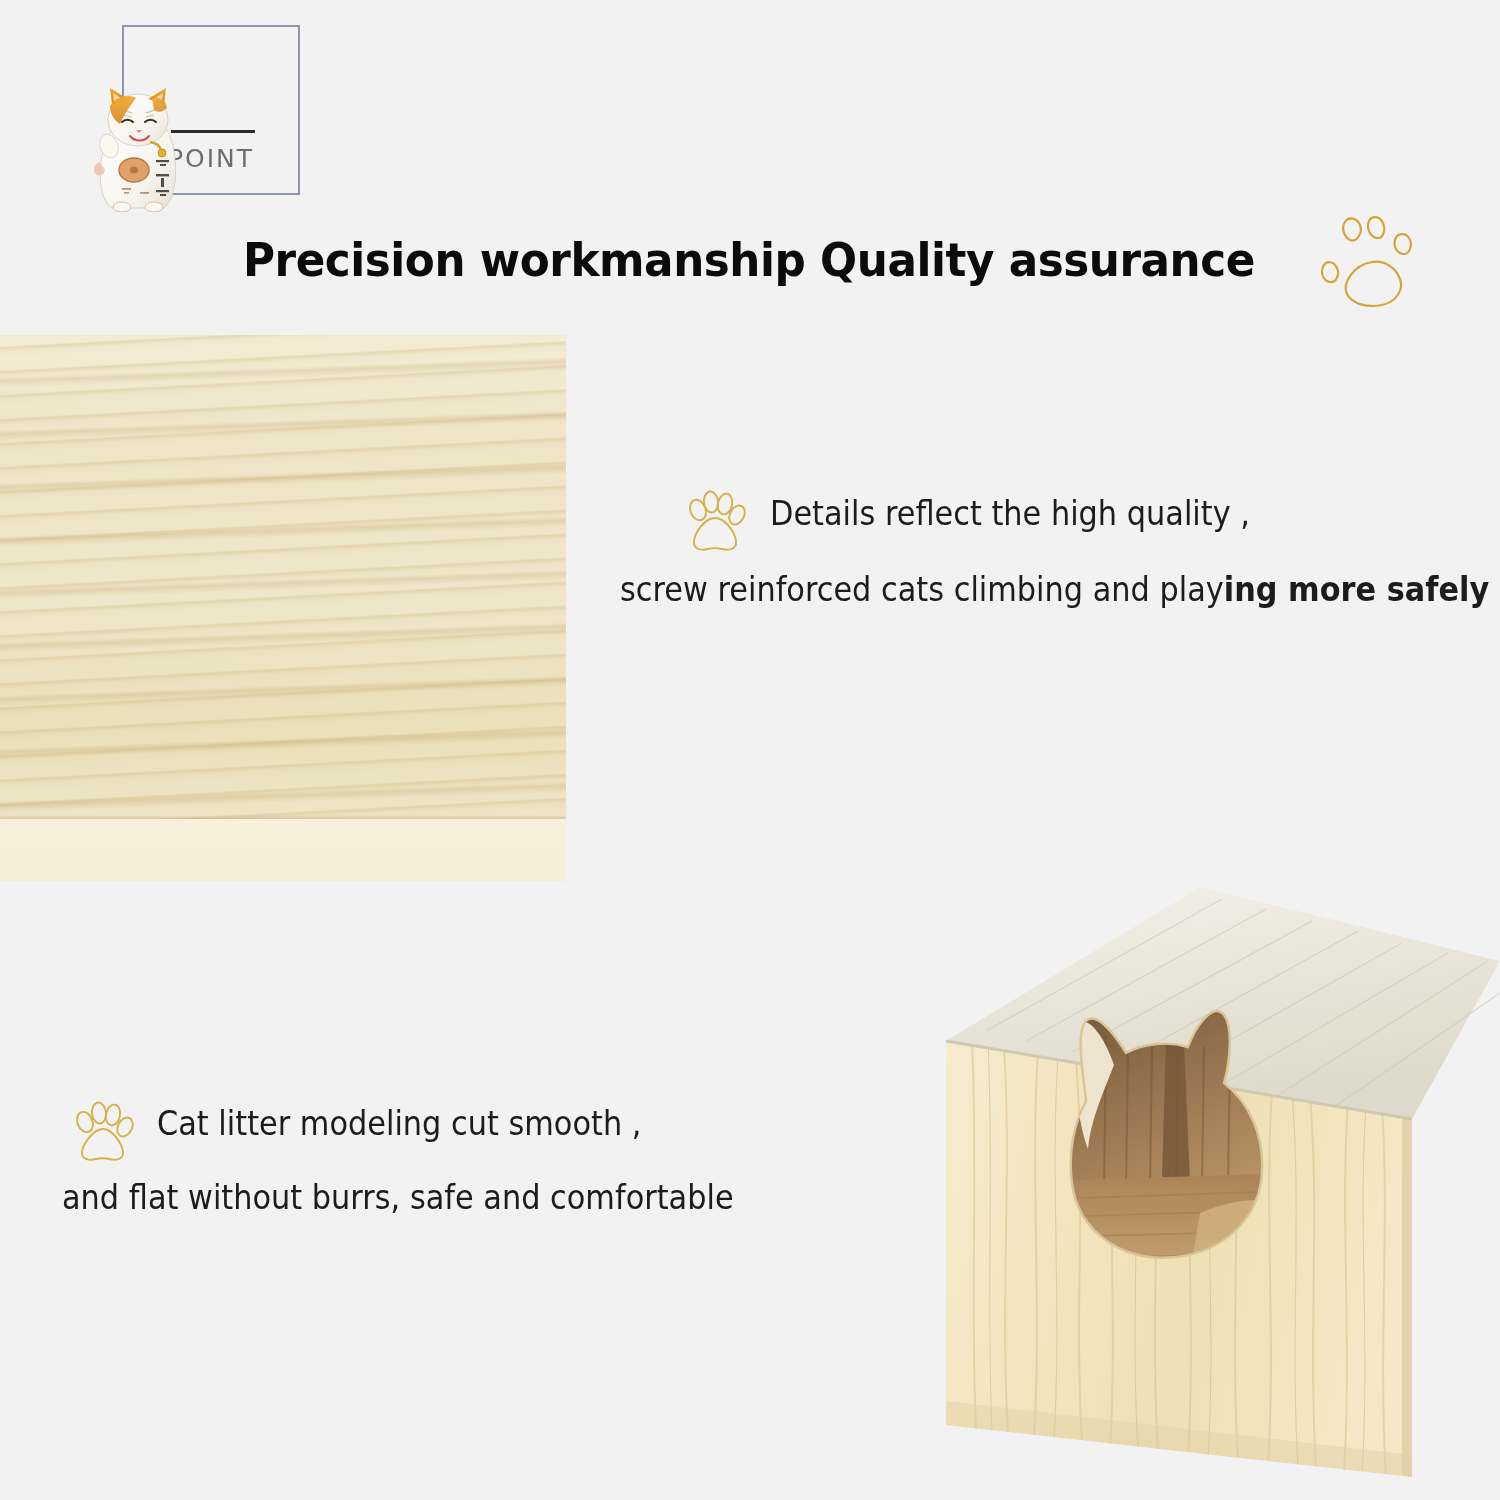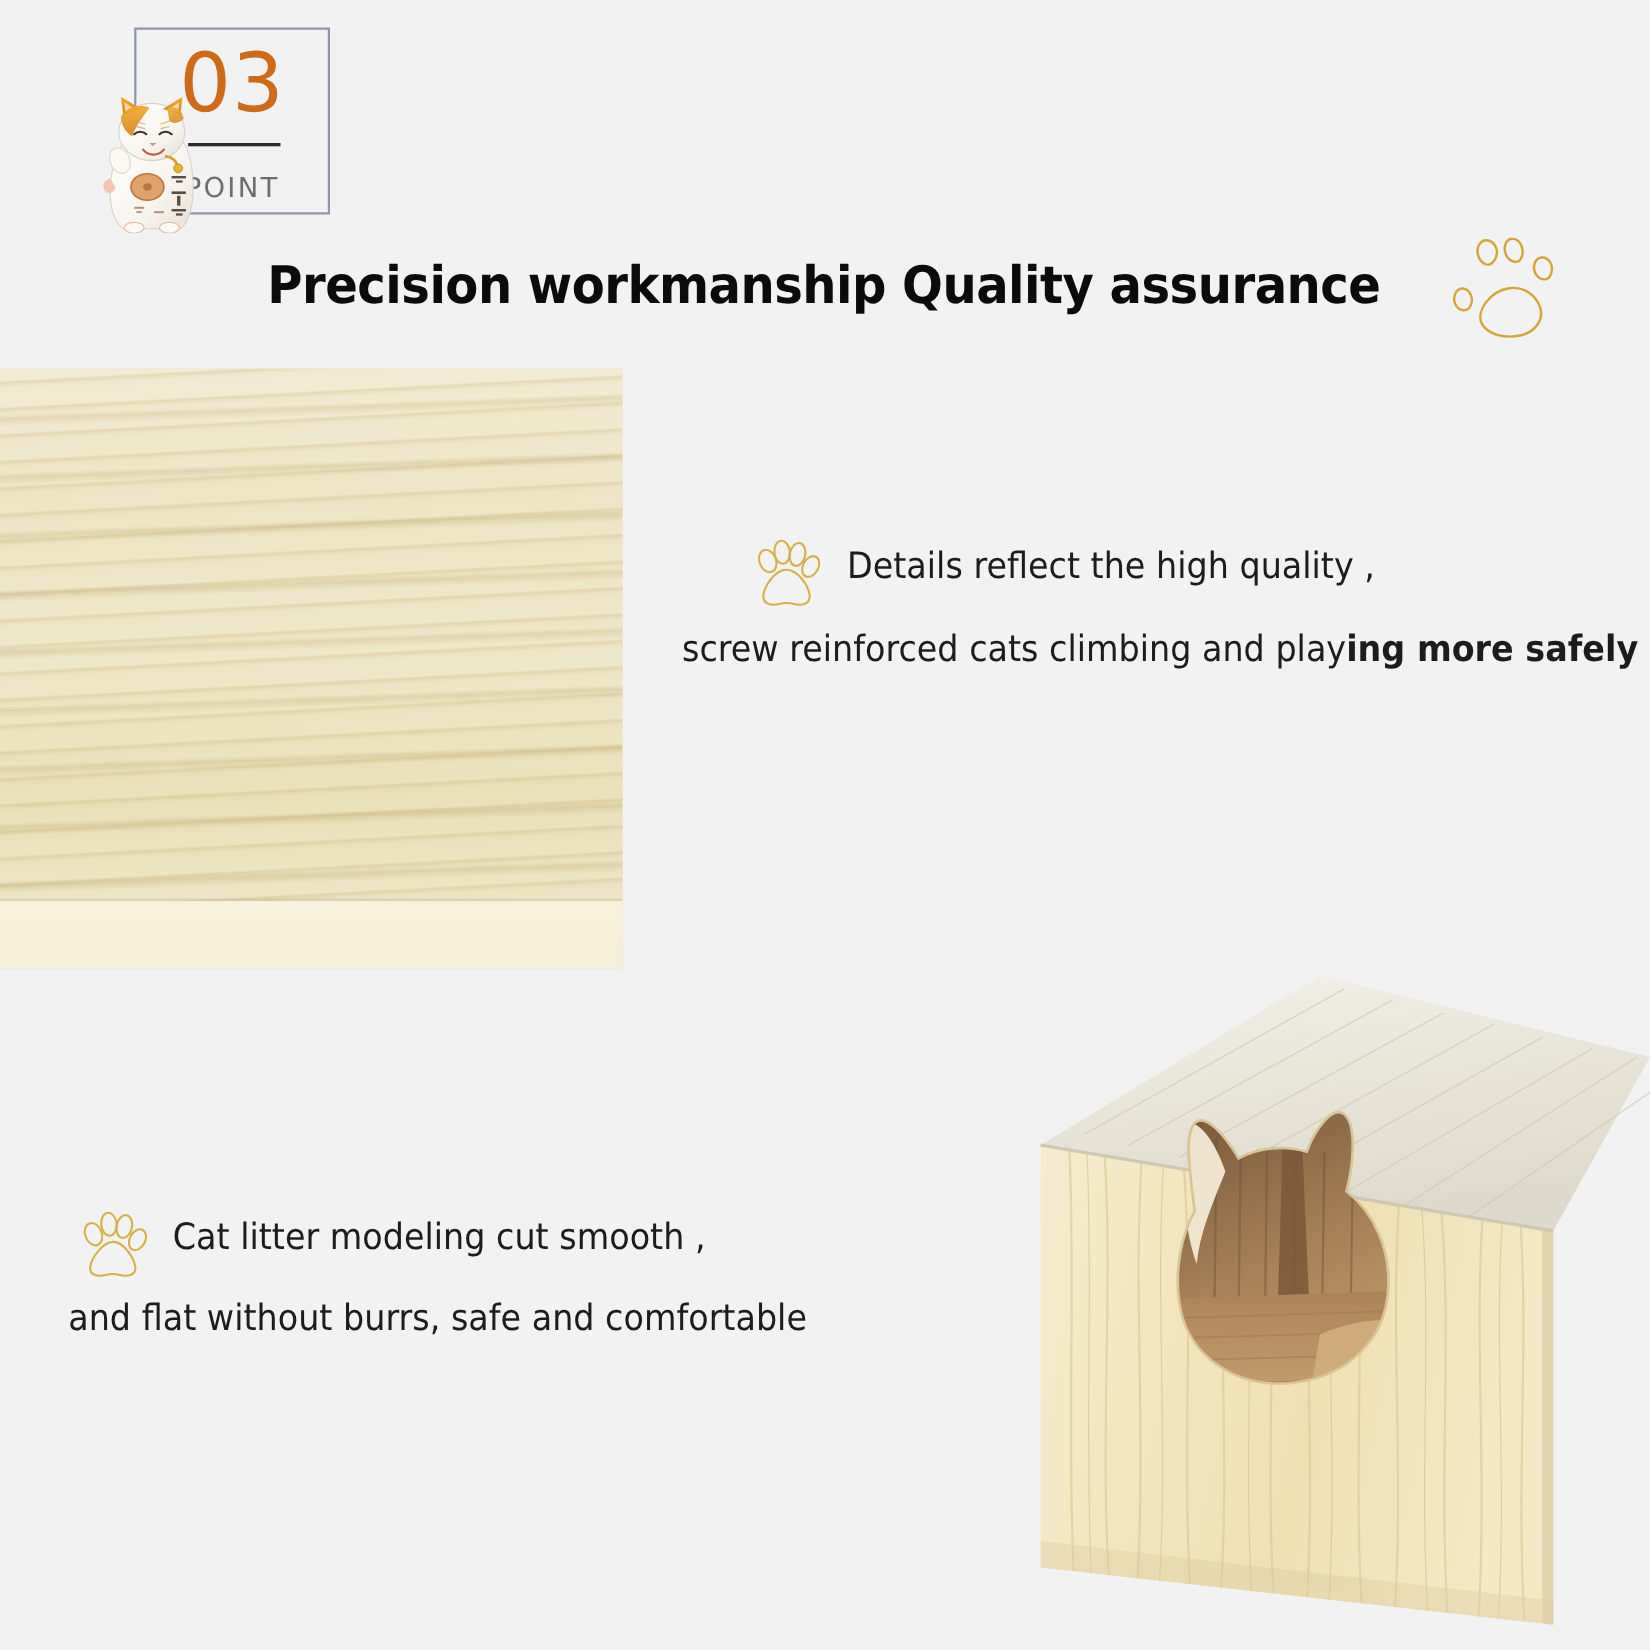--- a/index.html
+++ b/index.html
@@ -58,21 +58,20 @@
     position: absolute;
     left: 82px;
     top: 131px;
     width: 178px;
     text-align: center;
     font-family: "DejaVu Sans", sans-serif;
     font-size: 25px;
     letter-spacing: 2px;
     color: #6e6e6e;
     line-height: 40px;
-    margin-top: 12px;
   }
 
   
   #maneki {
     position: absolute;
     left: 50px;
     top: 72px;
     width: 96px;
     height: 132px;
   }
@@ -225,21 +224,20 @@
     overflow: hidden;
   }
 </style>
 </head>
 <body>
 
 <div id="point-badge">
 
   <div id="point-box"></div>
 
-  <div id="point-number">03</div>
 
   <div id="point-rule"></div>
 
   <div id="point-label">POINT</div>
 
   <svg id="maneki" viewBox="0 0 96 132">
     <defs>
       <linearGradient id="mnBody" x1="0" y1="0" x2="1" y2="1">
         <stop offset="0%" stop-color="#ffffff"></stop>
         <stop offset="65%" stop-color="#f7f4ee"></stop>

